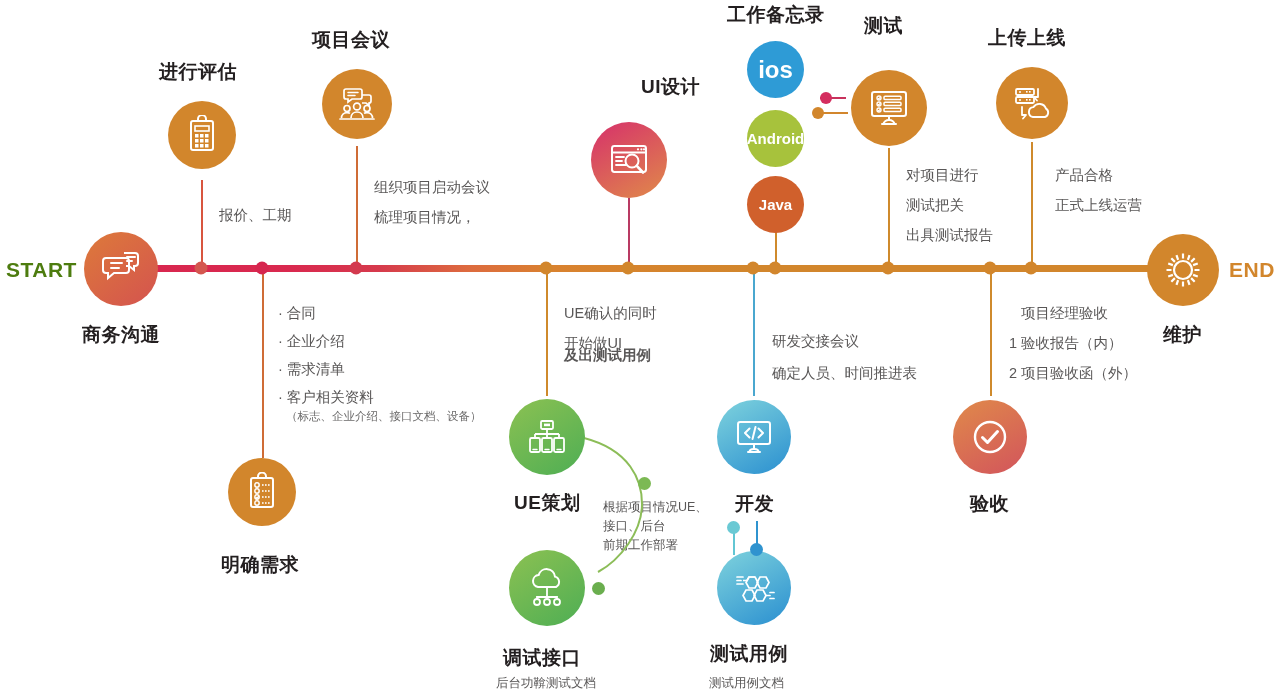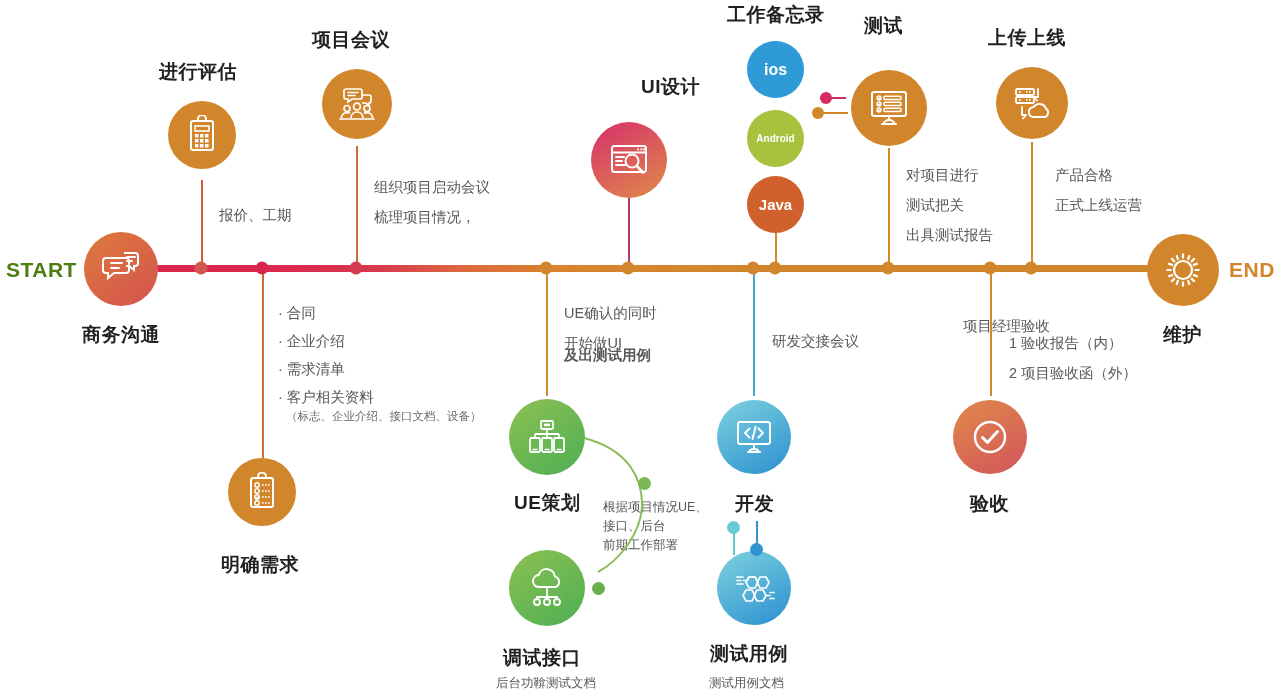--- a/index.html
+++ b/index.html
@@ -284,36 +284,37 @@
       <path d="M34 9l3 5.5-3 5.5h-6l-3-5.5L28 9z" fill="none" stroke="#fff" stroke-width="1.7"></path>
       <path d="M20 22l3 5.5-3 5.5h-6l-3-5.5 3-5.5z" fill="none" stroke="#fff" stroke-width="1.7"></path>
       <path d="M31 22l3 5.5-3 5.5h-6l-3-5.5 3-5.5z" fill="none" stroke="#fff" stroke-width="1.7"></path>
       <path d="M34 27.5h4M38 24.5h4M38 30.5h4" stroke="#fff" stroke-width="1.7" stroke-linecap="round"></path>
     </svg>
   </div>
   <div class="title-bottom" style="left:710px;top:641px;">测试用例</div>
   <div class="note-sm" style="left:709px;top:673px;">测试用例文档</div>
 
   <div class="title-top" style="left:727px;top:2px;">工作备忘录</div>
-  <div class="platform" style="left:747px;top:41px;width:57px;height:57px;background:#2e9bd6;font-size:16px;">
+  <div class="platform" style="left:747px;top:41px;width:57px;height:57px;background:#2e9bd6;font-size:24px;">
     <span>ios</span>
   </div>
-  <div class="platform" style="left:747px;top:110px;width:57px;height:57px;background:#a7c23c;font-size:10px;">
+  <div class="platform" style="left:747px;top:110px;width:57px;height:57px;background:#a7c23c;font-size:15px;">
     <span>Android</span>
   </div>
   <div class="platform" style="left:747px;top:176px;width:57px;height:57px;background:#d0602c;font-size:15px;">
     <span>Java</span>
   </div>
 
   <div class="mini-line" style="left:820px;top:97px;width:26px;height:2px;background:#c8325c;"></div>
   <div class="mini-dot" style="left:820px;top:92px;width:12px;height:12px;background:#d42e5f;"></div>
   <div class="mini-line" style="left:818px;top:112px;width:30px;height:2px;background:#d2862c;"></div>
   <div class="mini-dot" style="left:812px;top:107px;width:12px;height:12px;background:#d2862c;"></div>
 
   <div class="note" style="left:772px;top:299px;margin-top:27px;">研发交接会议</div>
+  <div class="note" style="left:772px;top:358px;">确定人员、时间推进表</div>
 
   <div class="title-top" style="left:864px;top:13px;">测试</div>
   <div class="circ" style="left:851px;top:70px;width:76px;height:76px;background:#d2862c;">
     <svg width="44" height="40" viewBox="0 0 44 40">
       <rect x="5" y="4" width="34" height="24" rx="2.2" fill="none" stroke="#fff" stroke-width="2"></rect>
       <circle cx="12" cy="10" r="2" fill="none" stroke="#fff" stroke-width="1.4"></circle>
       <circle cx="12" cy="16" r="2" fill="none" stroke="#fff" stroke-width="1.4"></circle>
       <circle cx="12" cy="22" r="2" fill="none" stroke="#fff" stroke-width="1.4"></circle>
       <path d="M11 10l.8 1 1.4-1.8M11 16l.8 1 1.4-1.8M11 22l.8 1 1.4-1.8" stroke="#fff" stroke-width="1.1" fill="none"></path>
       <rect x="17" y="8.2" width="17" height="3.4" rx="1.1" fill="none" stroke="#fff" stroke-width="1.5"></rect>
@@ -327,21 +328,21 @@
   <div class="note" style="left:906px;top:190px;">测试把关</div>
   <div class="note" style="left:906px;top:220px;">出具测试报告</div>
 
   <div class="circ" style="left:953px;top:400px;width:74px;height:74px;background:linear-gradient(150deg,#e08a4a,#d2545c);">
     <svg width="44" height="44" viewBox="0 0 44 44">
       <circle cx="22" cy="22" r="15" fill="none" stroke="#fff" stroke-width="2.4"></circle>
       <path d="M14.5 22.5l5 5 10-11" fill="none" stroke="#fff" stroke-width="3" stroke-linecap="round" stroke-linejoin="round"></path>
     </svg>
   </div>
   <div class="title-bottom" style="left:970px;top:491px;">验收</div>
-  <div class="note" style="left:963px;top:298px;margin-top:13px;">项目经理验收</div>
+  <div class="note" style="left:1021px;top:298px;">项目经理验收</div>
   <div class="note" style="left:1009px;top:328px;">1 验收报告（内）</div>
   <div class="note" style="left:1009px;top:358px;">2 项目验收函（外）</div>
 
   <div class="title-top" style="left:988px;top:25px;">上传上线</div>
   <div class="circ" style="left:996px;top:67px;width:72px;height:72px;background:#d2862c;">
     <svg width="42" height="40" viewBox="0 0 42 40">
       <rect x="5" y="6" width="18" height="6" rx="1.2" fill="none" stroke="#fff" stroke-width="1.8"></rect>
       <rect x="5" y="14" width="18" height="6" rx="1.2" fill="none" stroke="#fff" stroke-width="1.8"></rect>
       <g fill="#fff">
         <circle cx="9" cy="9" r="1"></circle>

